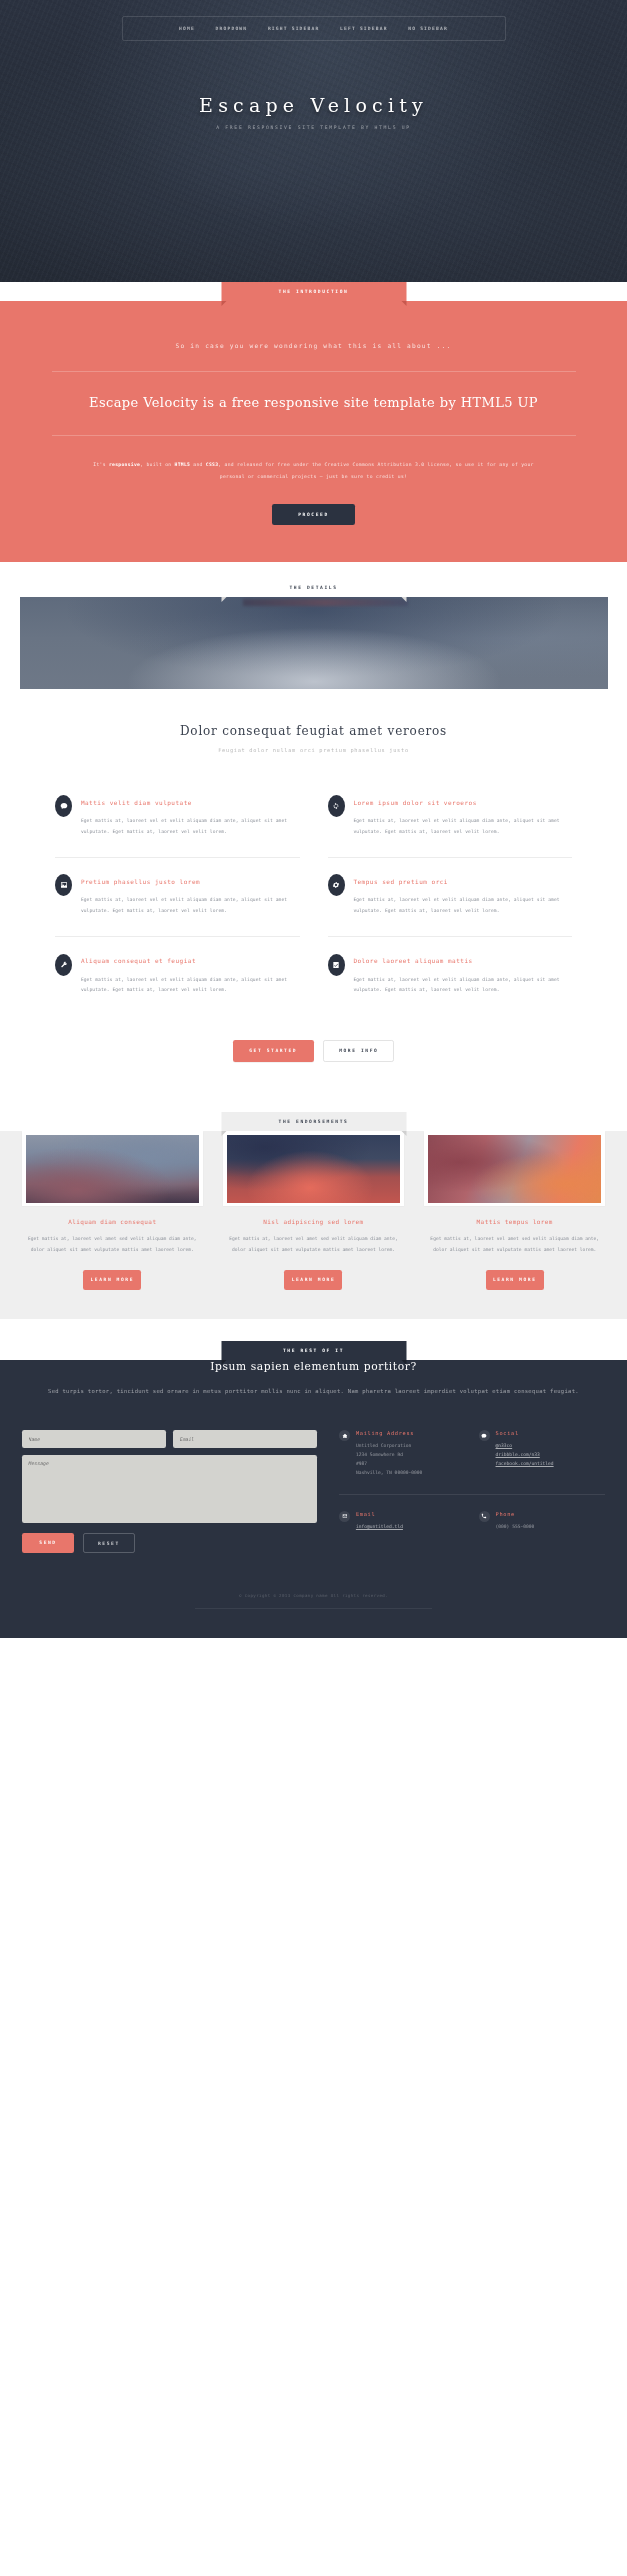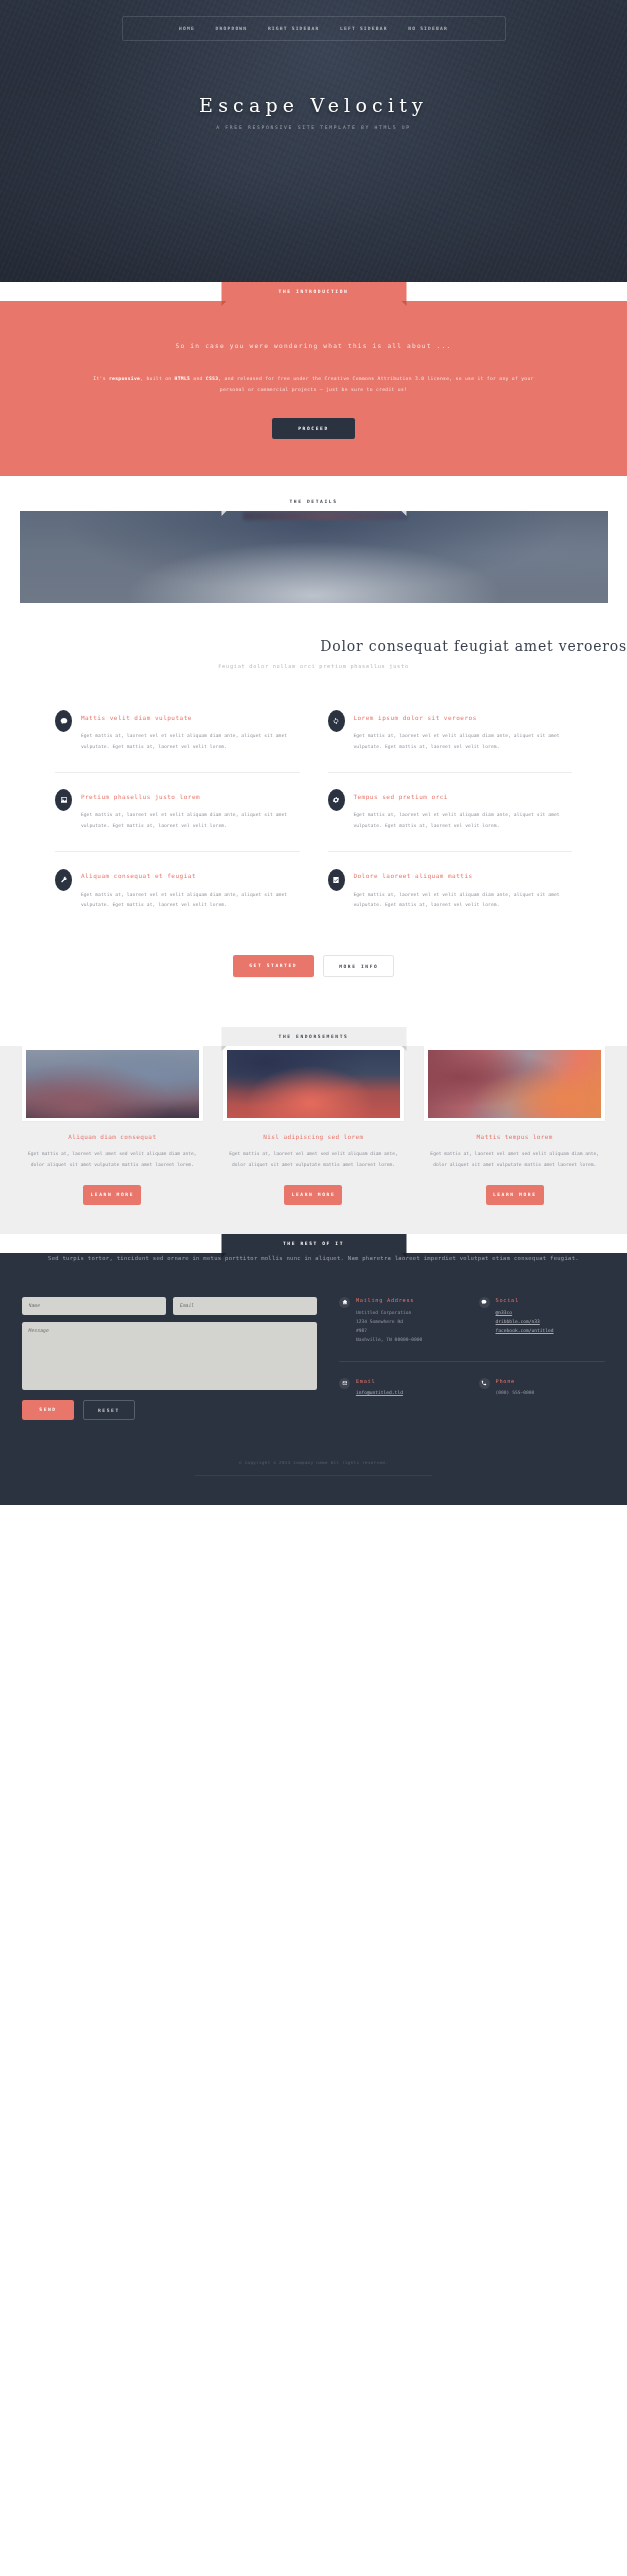--- a/index.html
+++ b/index.html
@@ -193,24 +193,24 @@
     position: relative;
     overflow: hidden;
   }
   .banner-img::after{
     content:"";
     position:absolute; left:38%; top:1.5px; width:28%; height:7.4px;
     background: linear-gradient(90deg, rgba(60,50,70,0.55), rgba(120,70,80,0.5), rgba(60,60,90,0.4));
     filter: blur(1.5px);
   }
   .sec-title {
-    text-align:right;
+    text-align:center;
     margin-top: 35px;
     color: #3b424f;
-    font-size: 14px;
+    font-size: 12px;
     font-weight: normal;
     letter-spacing: 0.8px;
     font-family: "DejaVu Serif", "Liberation Serif", serif;
   }
   .sec-sub {
     text-align:center;
     margin-top: 8.9px;
     color: #b9b9b9;
     font-size: 5.3px;
     letter-spacing: 0.7px;
@@ -413,20 +413,23 @@
     </div>
     <div class="hero-inner">
       <h1 class="hero-title">Escape Velocity</h1>
       <p class="hero-sub">A free responsive site template by HTML5 UP</p>
     </div>
   </div>
 
   <div id="intro">
     <div class="tab tab-intro">The Introduction</div>
     <p class="intro-lead">So in case you were wondering what this is all about ...</p>
+    <div class="intro-box">
+      <h2 class="intro-big">Escape Velocity is a free responsive site template by HTML5 UP</h2>
+    </div>
     <p class="intro-para">
       <span>It's </span><b>responsive</b><span>, built on </span><b>HTML5</b><span> and </span><b>CSS3</b><span>, and released for free under the Creative Commons Attribution 3.0 license, so use it for any of your personal or commercial projects – just be sure to credit us!</span>
     </p>
     <a class="btn btn-dark" href="#">Proceed</a>
   </div>
 
   <div id="details">
     <div class="tab tab-details">The Details</div>
 
     <div class="banner-img"></div>
@@ -551,20 +554,21 @@
         <div class="card-btn-wrap">
           <a class="btn btn-coral-sm" href="#">Learn More</a>
         </div>
       </div>
     </div>
   </div>
 
   <div id="rest">
     <div class="tab tab-rest">The Rest Of It</div>
 
+    <h2 class="rest-title">Ipsum sapien elementum portitor?</h2>
     <p class="rest-sub">Sed turpis tortor, tincidunt sed ornare in metus porttitor mollis nunc in aliquet. Nam pharetra laoreet imperdiet volutpat etiam consequat feugiat.</p>
 
     <div class="contact">
 
       <div class="form-col">
         <div class="frow">
           <input class="field" type="text" placeholder="Name" style="">
           <input class="field" type="text" placeholder="Email" style="">
         </div>
         <textarea class="field" placeholder="Message" style=""></textarea>

